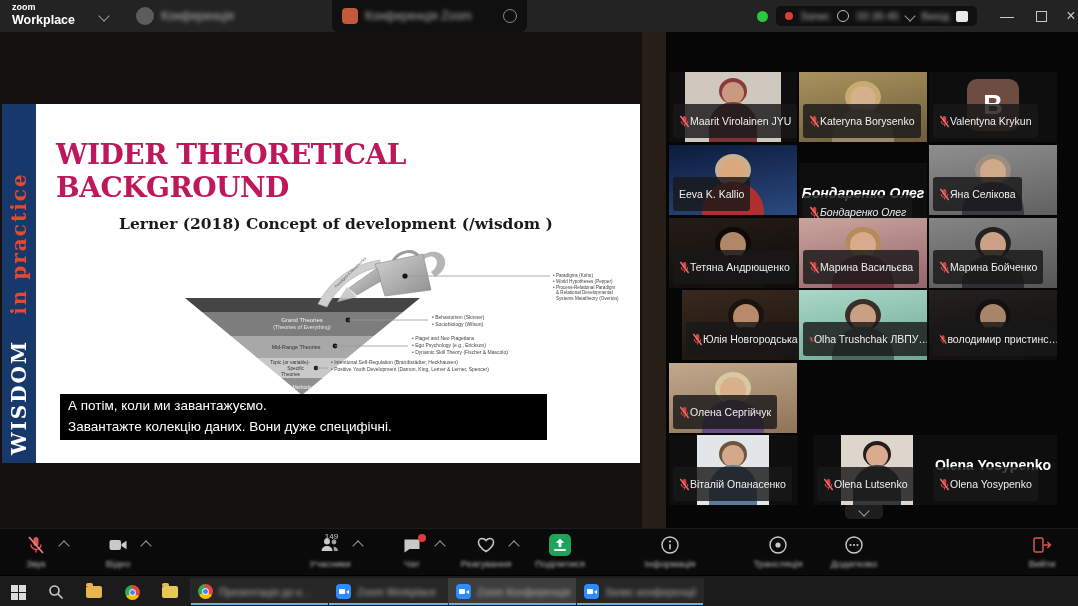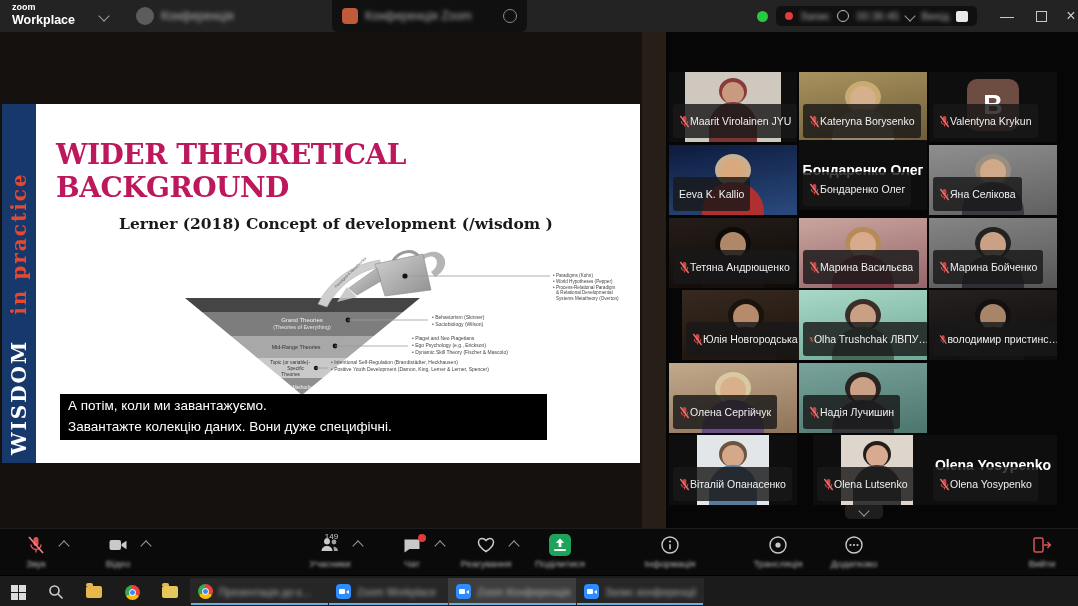--- a/index.html
+++ b/index.html
@@ -267,21 +267,21 @@
       <div class="tile active" style="left: 3px; top: 113px;">
         <div class="vid" style="background:linear-gradient(170deg,#0d1b3d,#2a4a7f)">
       <div class="hair" style="background:#c8b090"></div>
           <div class="head" style="background:#d9a87c"></div>
       <div class="torso" style="background:#b03030"></div>
         </div>
         <div class="name-pill">
           <span>Eeva K. Kallio</span>
         </div>
       </div>
-      <div class="tile" style="left: 133px; top: 108px;">
+      <div class="tile" style="left: 133px; top: 131px; font-style: italic;">
         <div class="center-name">Бондаренко Олег</div>
         <div class="name-pill">
           <svg width="11" height="13" viewBox="0 0 12 14">
             <rect x="4" y="1" width="4" height="7" rx="2" fill="#d84040"></rect>
             <path d="M2.5 6.5a3.5 3.5 0 0 0 7 0" fill="none" stroke="#d84040" stroke-width="1.2"></path>
             <line x1="6" y1="10" x2="6" y2="12.5" stroke="#d84040" stroke-width="1.2"></line>
             <line x1="1.5" y1="1" x2="10.5" y2="13" stroke="#e87070" stroke-width="1.5"></line>
           </svg>
           <span>Бондаренко Олег</span>
         </div>
@@ -295,21 +295,21 @@
         <div class="name-pill">
           <svg width="11" height="13" viewBox="0 0 12 14">
             <rect x="4" y="1" width="4" height="7" rx="2" fill="#d84040"></rect>
             <path d="M2.5 6.5a3.5 3.5 0 0 0 7 0" fill="none" stroke="#d84040" stroke-width="1.2"></path>
             <line x1="6" y1="10" x2="6" y2="12.5" stroke="#d84040" stroke-width="1.2"></line>
             <line x1="1.5" y1="1" x2="10.5" y2="13" stroke="#e87070" stroke-width="1.5"></line>
           </svg>
           <span>Яна Селікова</span>
         </div>
       </div>
-      <div class="tile" style="left: 3px; top: 186px;">
+      <div class="tile" style="left: 3px; top: 186px; padding-left: 12px;">
         <div class="vid" style="background:linear-gradient(170deg,#241c18,#0f0b09)">
       <div class="hair" style="background:#0d0a08"></div>
           <div class="head" style="background:#b08868"></div>
       <div class="torso" style="background:#16100e"></div>
         </div>
         <div class="name-pill">
           <svg width="11" height="13" viewBox="0 0 12 14">
             <rect x="4" y="1" width="4" height="7" rx="2" fill="#d84040"></rect>
             <path d="M2.5 6.5a3.5 3.5 0 0 0 7 0" fill="none" stroke="#d84040" stroke-width="1.2"></path>
             <line x1="6" y1="10" x2="6" y2="12.5" stroke="#d84040" stroke-width="1.2"></line>
@@ -405,36 +405,20 @@
       <div class="torso" style="background:#6d4f86"></div>
         </div>
         <div class="name-pill">
           <svg width="11" height="13" viewBox="0 0 12 14">
             <rect x="4" y="1" width="4" height="7" rx="2" fill="#d84040"></rect>
             <path d="M2.5 6.5a3.5 3.5 0 0 0 7 0" fill="none" stroke="#d84040" stroke-width="1.2"></path>
             <line x1="6" y1="10" x2="6" y2="12.5" stroke="#d84040" stroke-width="1.2"></line>
             <line x1="1.5" y1="1" x2="10.5" y2="13" stroke="#e87070" stroke-width="1.5"></line>
           </svg>
           <span>Олена Сергійчук</span>
-        </div>
-      </div>
-      <div class="tile" style="left: 133px; top: 331px;">
-        <div class="vid" style="background:linear-gradient(170deg,#79a49c,#4b756d)">
-      <div class="hair" style="background:#2a2420"></div>
-          <div class="head" style="background:#caa086"></div>
-      <div class="torso" style="background:#33333c"></div>
-        </div>
-        <div class="name-pill">
-          <svg width="11" height="13" viewBox="0 0 12 14">
-            <rect x="4" y="1" width="4" height="7" rx="2" fill="#d84040"></rect>
-            <path d="M2.5 6.5a3.5 3.5 0 0 0 7 0" fill="none" stroke="#d84040" stroke-width="1.2"></path>
-            <line x1="6" y1="10" x2="6" y2="12.5" stroke="#d84040" stroke-width="1.2"></line>
-            <line x1="1.5" y1="1" x2="10.5" y2="13" stroke="#e87070" stroke-width="1.5"></line>
-          </svg>
-          <span>Надія Лучишин</span>
         </div>
       </div>
       <div class="tile" style="left: 3px; top: 403px;">
         <div class="photo" style="left:28px;width:72px;background:#e2e6e8">
       <div class="p-hair" style="left:22px;top:6px;width:28px;height:26px;background:#6b5540"></div>
       <div class="p-head" style="left:25px;top:10px;width:22px;height:22px;background:#d4a888"></div>
       <div class="p-torso" style="left:12px;top:30px;width:48px;height:40px;background:#5b7b9d"></div>
         </div>
         <div class="name-pill">
           <svg width="11" height="13" viewBox="0 0 12 14">

